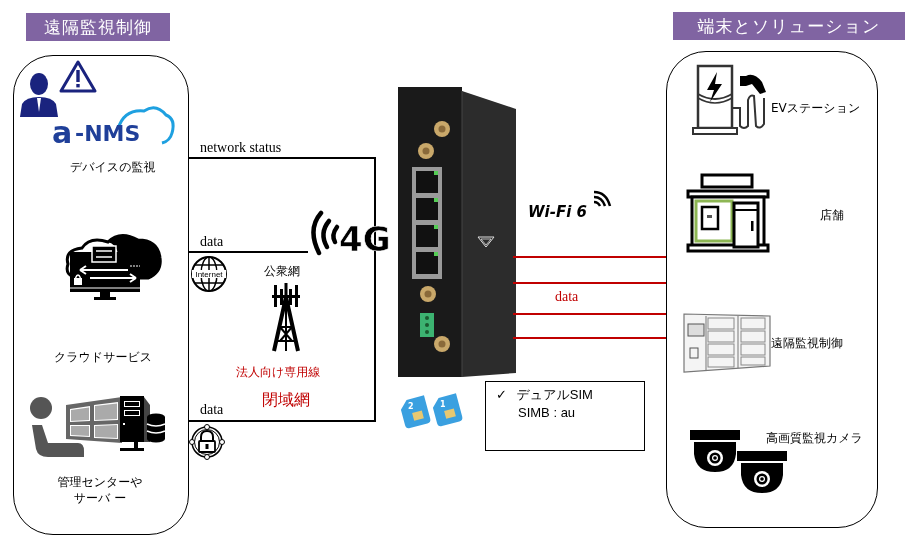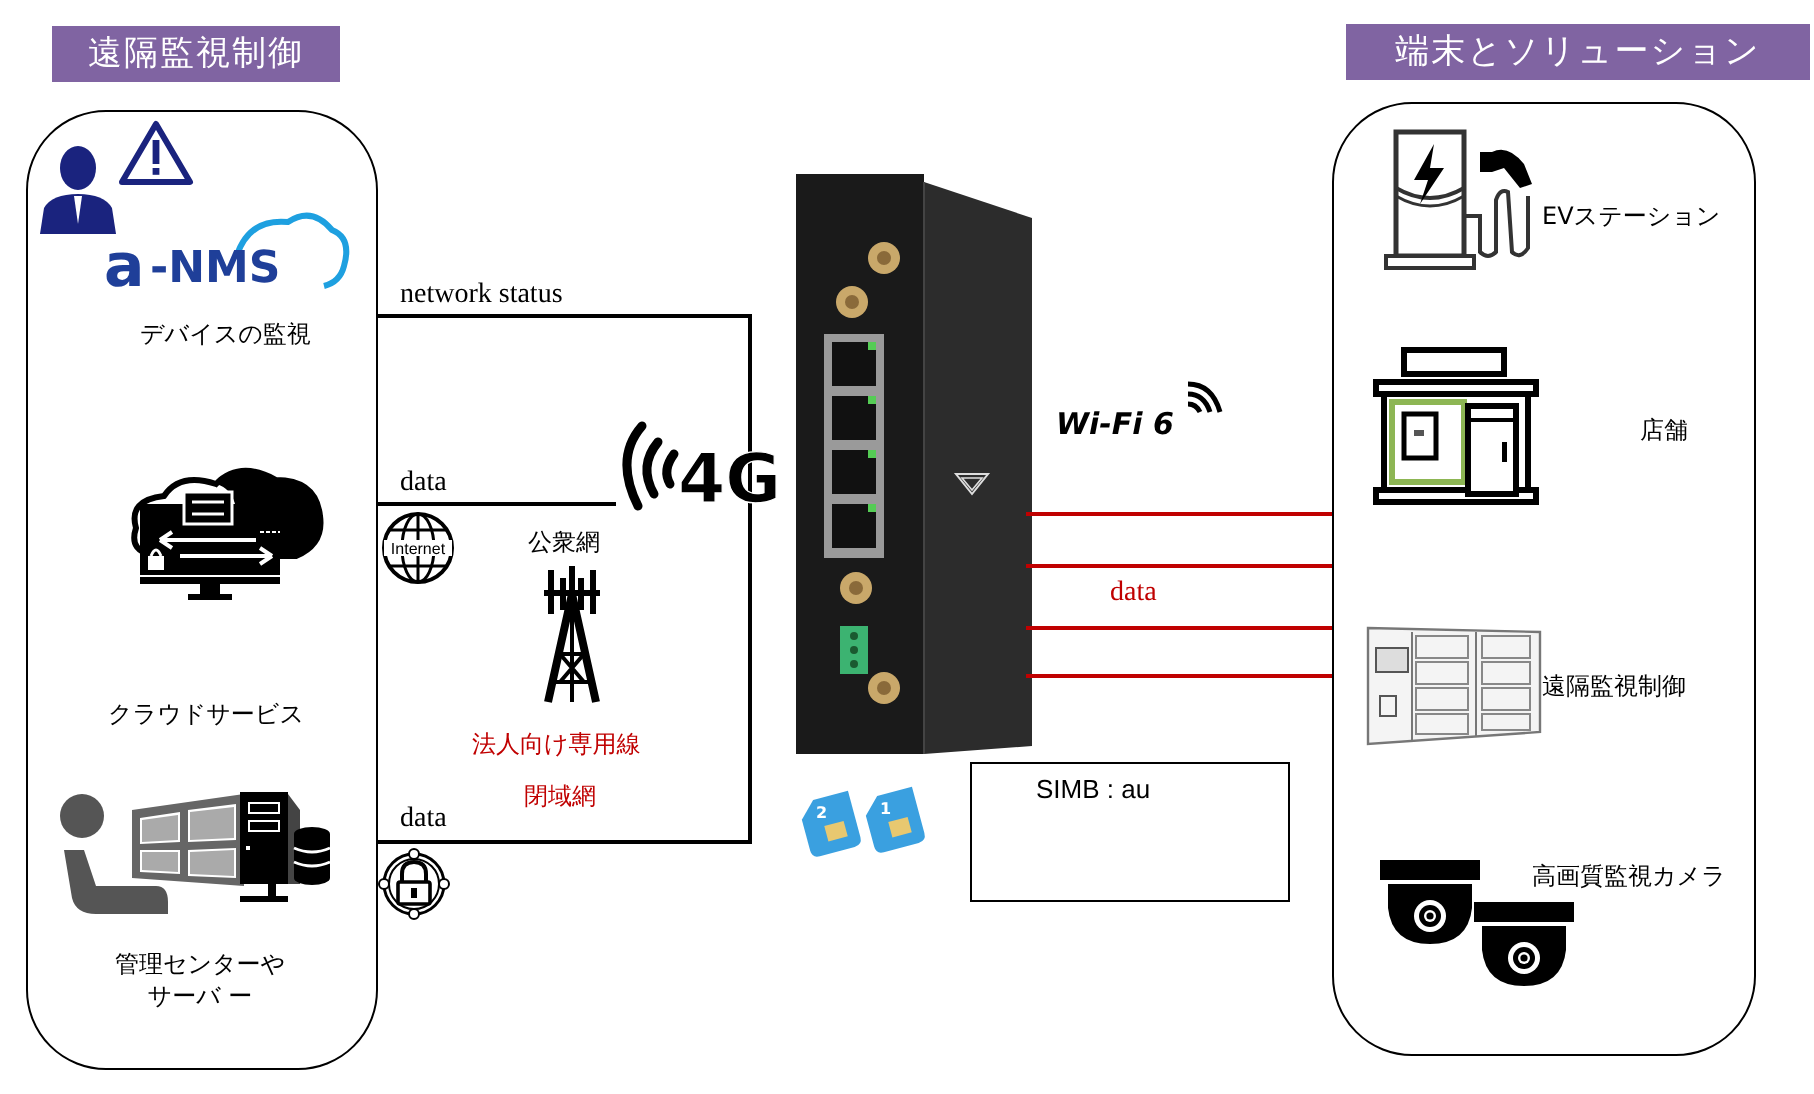--- a/index.html
+++ b/index.html
@@ -134,21 +134,21 @@
   <rect x="12" y="6" width="3" height="16" fill="#000"></rect>
   <rect x="21" y="6" width="3" height="16" fill="#000"></rect>
   <rect x="16.5" y="0" width="3" height="14" fill="#000"></rect>
   <rect x="4" y="12" width="28" height="3" fill="#000"></rect>
   <path d="M18 14 L6 68 M18 14 L30 68" stroke="#000" stroke-width="4"></path>
   <line x1="18" y1="14" x2="18" y2="68" stroke="#000" stroke-width="2"></line>
   <path d="M11 44 L25 44 M8 58 L28 58 M12 44 L24 58 M24 44 L12 58" stroke="#000" stroke-width="2"></path>
 </svg>
 
 <div class="label red-text" style="left:236px; top:364px; font-size:12px;">法人向け専用線</div>
-<div class="label red-text" style="left:262px; top:390px; font-size:12px;">閉域網</div>
+<div class="label red-text" style="left:262px; top:390px; font-size:16px;">閉域網</div>
 
 <svg style="left:398px; top:87px;" width="118" height="290" viewBox="0 0 118 290">
   <path d="M64 4 L118 22 L118 286 L64 290 Z" fill="#2c2c2c"></path>
   <rect x="0" y="0" width="64" height="290" fill="#1a1a1a"></rect>
   <line x1="64" y1="4" x2="64" y2="290" stroke="#444" stroke-width="1"></line>
 
   <g>
     <circle cx="44" cy="42" r="8" fill="#c9a86a"></circle>
       <circle cx="44" cy="42" r="3.5" fill="#8a6a3a"></circle>
   </g>
@@ -210,20 +210,24 @@
   <rect x="10" y="14" width="10" height="8" fill="#e8c870" transform="rotate(-15 14 14)"></rect>
   <text x="6" y="11" font-size="8" font-weight="bold" fill="#fff" font-family="DejaVu Sans, sans-serif">2</text>
 </svg>
 <svg style="left:434px; top:396px;" width="28" height="30" viewBox="0 0 28 30">
   <path d="M8 0 L26 0 L26 24 Q26 28 22 28 L4 28 Q0 28 0 24 L0 8 Z" fill="#3aa0e0" transform="rotate(-15 14 14)"></path>
   <rect x="10" y="14" width="10" height="8" fill="#e8c870" transform="rotate(-15 14 14)"></rect>
   <text x="6" y="11" font-size="8" font-weight="bold" fill="#fff" font-family="DejaVu Sans, sans-serif">1</text>
 </svg>
 
 <div class="sim-box" style="left:485px; top:381px; width:160px; height:70px; padding:4px 0 0 10px; box-sizing:border-box;">
+  <div>
+    <span>✓</span>
+    <span style="margin-left:6px;">デュアルSIM</span>
+  </div>
   <div style="padding-left:22px;">
     <span>SIMB</span><span> : </span><span>au</span>
   </div>
 </div>
 
 <div class="title-badge" style="left:673px; top:12px; width:232px;">端末とソリューション</div>
 
 <div class="panel" style="left:666px; top:51px; width:210px; height:475px;"></div>
 
 <svg style="left:690px; top:64px;" width="80" height="72" viewBox="0 0 80 72">

